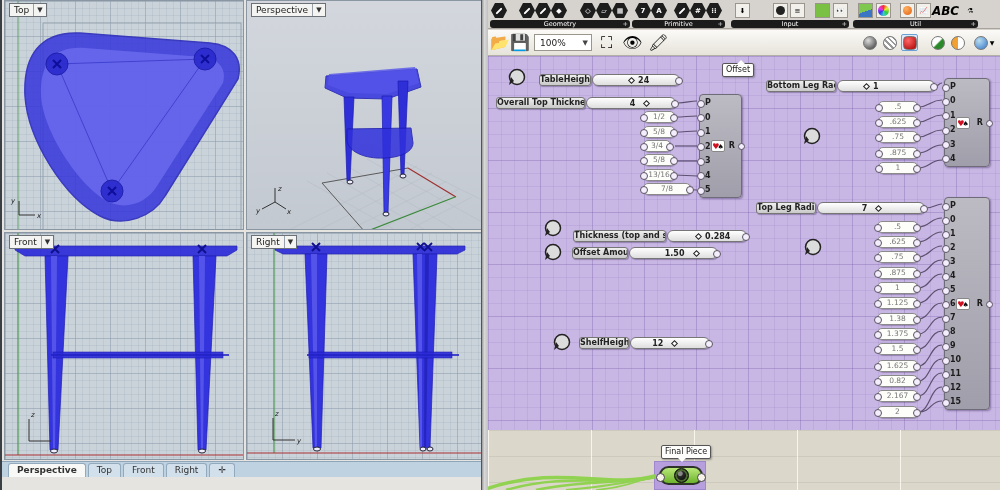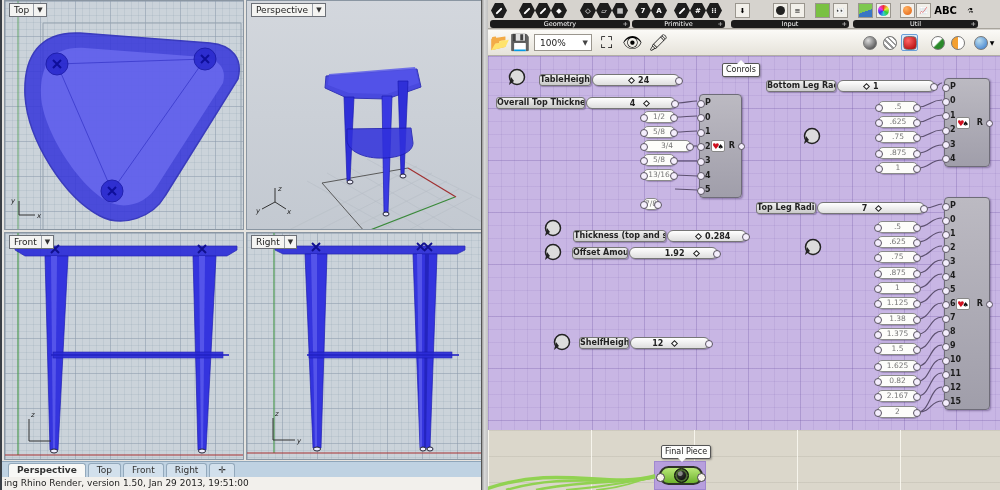--- a/index.html
+++ b/index.html
@@ -247,21 +247,20 @@
       </div>
     </div>
 
     <div id="rhino-tabs">
       <div class="rtab active">Perspective</div>
       <div class="rtab">Top</div>
       <div class="rtab">Front</div>
       <div class="rtab">Right</div>
       <div class="rtab">✛</div>
     </div>
-    <div id="rhino-status">ing Rhino Render, version 1.50, Jan 29 2013, 19:51:00</div>
   </div>
 
   <div id="divider"></div>
 
   <div id="gh">
 
     <div id="gh-tabbar">
       <div class="hex" style="left:3px">
           <span class="slash"></span>
         </div>
@@ -315,21 +314,21 @@
         <span>Input</span><span class="plus">+</span>
       </div>
       <div class="sqicon" style="left:370px; background:linear-gradient(160deg,#7ec850 55%,#3a76c4 55%)"></div>
       <div class="sqicon" style="left:388px">
           <span style="width:11px;height:11px;border-radius:50%;background:conic-gradient(#e33,#ee3,#3c3,#3cc,#33e,#e3e,#e33)"></span>
         </div>
       <div class="sqicon" style="left:412px">
           <span style="width:9px;height:9px;border-radius:50%;background:radial-gradient(circle at 35% 30%,#ffb060,#e06010)"></span>
         </div>
       <div class="sqicon" style="left:428px">📈</div>
-      <div class="sqicon" style="left:450px; border:none; background:none; font-weight:bold; font-size:10px">
+      <div class="sqicon" style="left:450px; border:none; background:none; font-weight:bold; font-style:italic; font-size:12px">
           <span>ABC</span>
         </div>
       <div class="sqicon" style="left:475px; border:none; background:none">⚗</div>
       <div class="grouplab" style="left:365px; width:125px">
         <span>Util</span><span class="plus">+</span>
       </div>
     </div>
 
     <div id="gh-toolbar">
       <div class="tbi" style="left:4px">📂</div>
@@ -401,21 +400,21 @@
       <g fill="none" stroke="#8ed24b" opacity="0.95">
         <path d="M-2,489 C70,464 120,489 167,476" stroke-width="3.5"></path>
         <path d="M18,490 C80,472 130,487 167,477" stroke-width="2.5"></path>
         <path d="M48,490 C100,479 140,484 167,477" stroke-width="2.5"></path>
         <path d="M78,490 C120,486 150,481 167,476" stroke-width="2"></path>
         <path d="M108,490 C135,488 155,480 167,475" stroke-width="1.5"></path>
       </g>
     </svg>
 
     <div class="gh-el tooltip tt-up" style="left:234px; top:63px">
-      <span>Conrols</span>
+      <span>Offset</span>
     </div>
 
     <svg class="gh-el balloon" style="left:18px; top:68px">
         <circle cx="11" cy="9" r="7.5" fill="#dcdcdc" stroke="#222" stroke-width="1.5"></circle>
         <path d="M3,17 L8,13 L5,9 Z" fill="#222"></path>
       </svg>
     <svg class="gh-el balloon" style="left:313px; top:127px">
         <circle cx="11" cy="9" r="7.5" fill="#dcdcdc" stroke="#222" stroke-width="1.5"></circle>
         <path d="M3,17 L8,13 L5,9 Z" fill="#222"></path>
       </svg>
@@ -462,35 +461,35 @@
 
     <div class="gh-el slider-tag" style="left:85px; top:230px; width:93px">Thickness (top and shelf)</div>
     <div class="gh-el slider-track" style="left:179px; top:230px; width:80px">
       <div class="knob" style="left:36%"></div>
       <div class="sval" style="left:calc(36% + 9px)">0.284</div>
     </div>
 
     <div class="gh-el slider-tag" style="left:84px; top:247px; width:56px">Offset Amount</div>
     <div class="gh-el slider-track" style="left:141px; top:247px; width:89px">
       <div class="knob" style="left:73%"></div>
-      <div class="sval" style="right:calc(27% + 9px)">1.92</div>
+      <div class="sval" style="right:calc(27% + 9px)">1.50</div>
     </div>
 
     <div class="gh-el slider-tag" style="left:91px; top:337px; width:50px">ShelfHeight</div>
     <div class="gh-el slider-track" style="left:142px; top:337px; width:80px">
       <div class="knob" style="left:53%"></div>
       <div class="sval" style="right:calc(47% + 9px)">12</div>
     </div>
 
     <div class="gh-el panel" style="left:155px; top:111px; width:32px">1/2</div>
     <div class="gh-el panel" style="left:155px; top:126px; width:32px">5/8</div>
-    <div class="gh-el panel" style="left:155px; top:140px; width:48px">3/4</div>
+    <div class="gh-el panel" style="left:155px; top:140px; width:28px">3/4</div>
     <div class="gh-el panel" style="left:155px; top:154px; width:32px">5/8</div>
     <div class="gh-el panel" style="left:155px; top:169px; width:32px">13/16</div>
-    <div class="gh-el panel" style="left:155px; top:198px; width:16px">7/8</div>
+    <div class="gh-el panel" style="left:155px; top:183px; width:48px">7/8</div>
 
     <div class="gh-el comp" style="left:211px; top:94px; width:43px; height:104px">
       <div class="comp-rows">
         <div class="comp-row">P</div>
         <div class="comp-row">0</div>
         <div class="comp-row">1</div>
         <div class="comp-row">2</div>
         <div class="comp-row">3</div>
         <div class="comp-row">4</div>
         <div class="comp-row">5</div>

